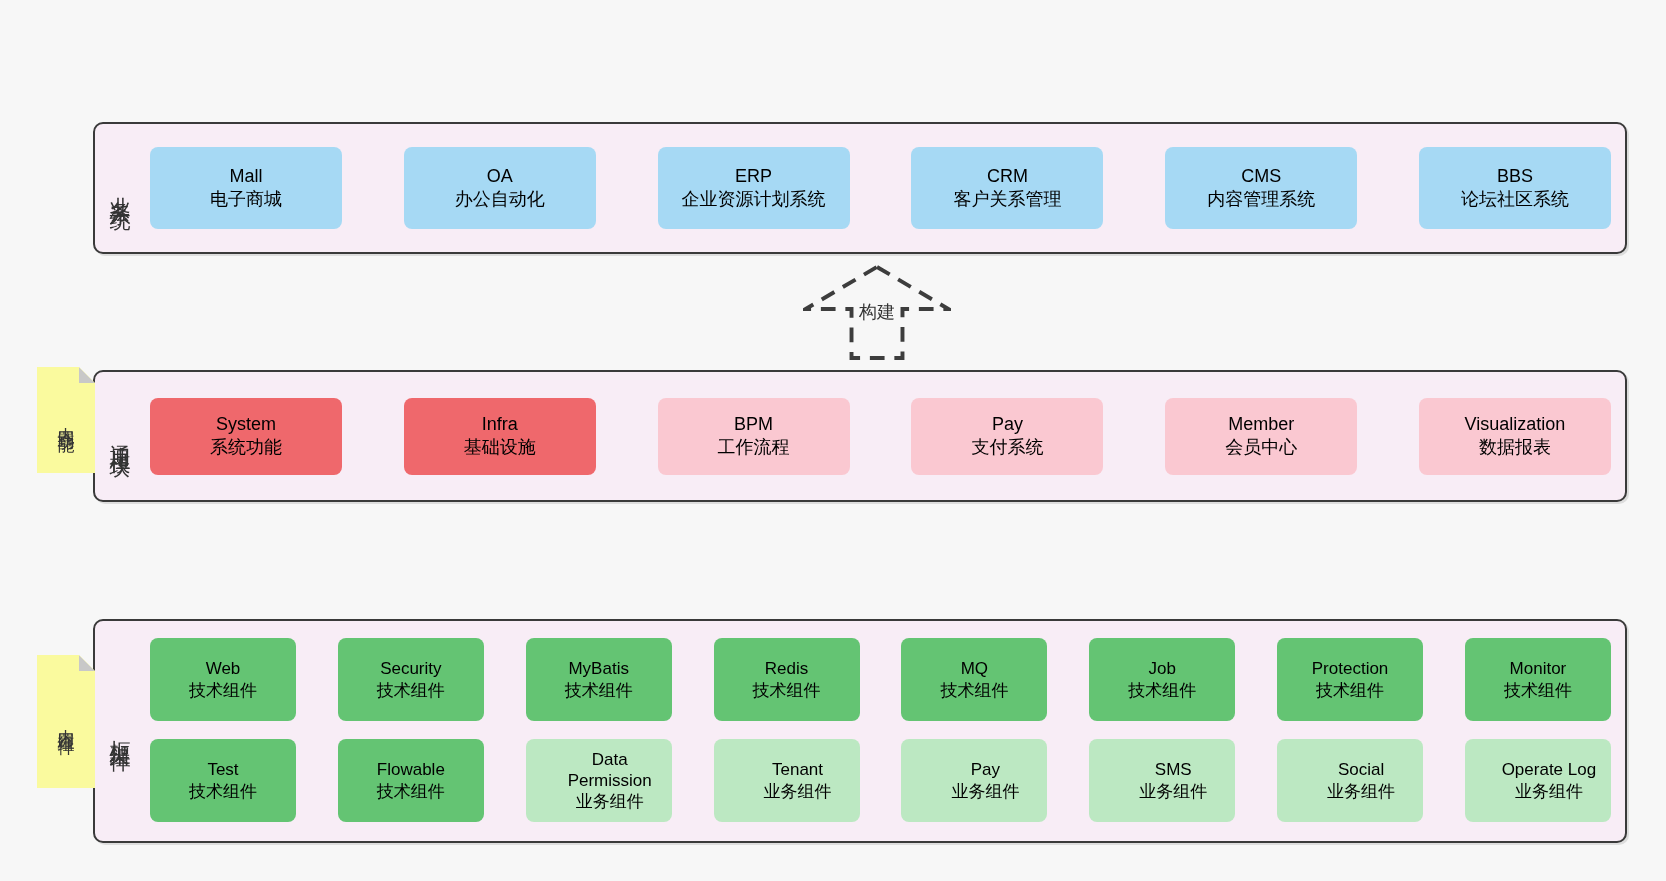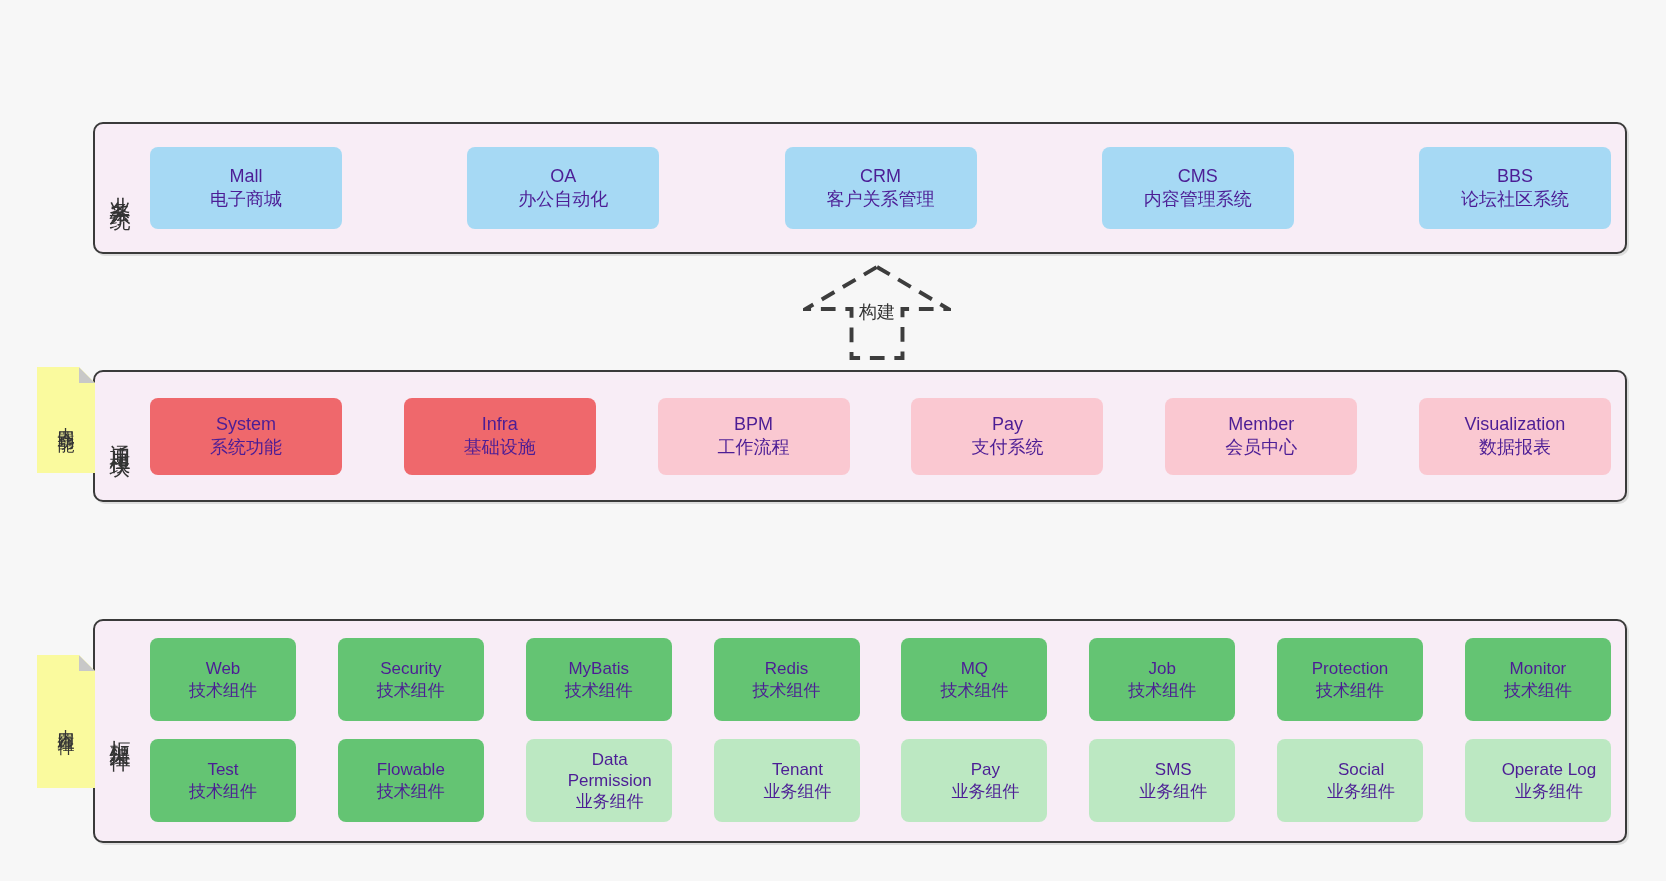--- a/index.html
+++ b/index.html
@@ -29,21 +29,21 @@
   }
   .band-content.rows{
     flex-direction:column;align-items:stretch;
     padding:17px 0 19px;box-sizing:border-box;
   }
   .row{display:flex;justify-content:space-between;width:100%;}
   
   .box{
     border-radius:8px;display:flex;flex-direction:column;
     align-items:center;justify-content:center;text-align:center;
-    font-size:18px;line-height:1.3;color:#4c1d95;box-sizing:border-box;padding:2px 6px;
+    font-size:18px;line-height:1.3;color:#000000;box-sizing:border-box;padding:2px 6px;
   }
   .band-1 .box,.band-2 .box{width:192px;}
   .band-1 .box{height:82px;}
   .band-2 .box{height:77px;}
   .band-3 .box{width:146px;height:83px;font-size:17px;line-height:1.25;}
   .blue{background:#a6d9f4;}
   .red{background:#ef686c;}
   .pink{background:#fac8d1;}
   .green{background:#64c473;}
   .light-green{background:#bce8c2;padding-left:28px;}
@@ -83,20 +83,24 @@
     <div class="band-content">
       <div class="box blue">
         <div>Mall</div>
         <div>电子商城</div>
       </div>
       <div class="box blue">
         <div>OA</div>
         <div>办公自动化</div>
       </div>
       <div class="box blue">
+        <div>ERP</div>
+        <div>企业资源计划系统</div>
+      </div>
+      <div class="box blue">
         <div>CRM</div>
         <div>客户关系管理</div>
       </div>
       <div class="box blue">
         <div>CMS</div>
         <div>内容管理系统</div>
       </div>
       <div class="box blue">
         <div>BBS</div>
         <div>论坛社区系统</div>

